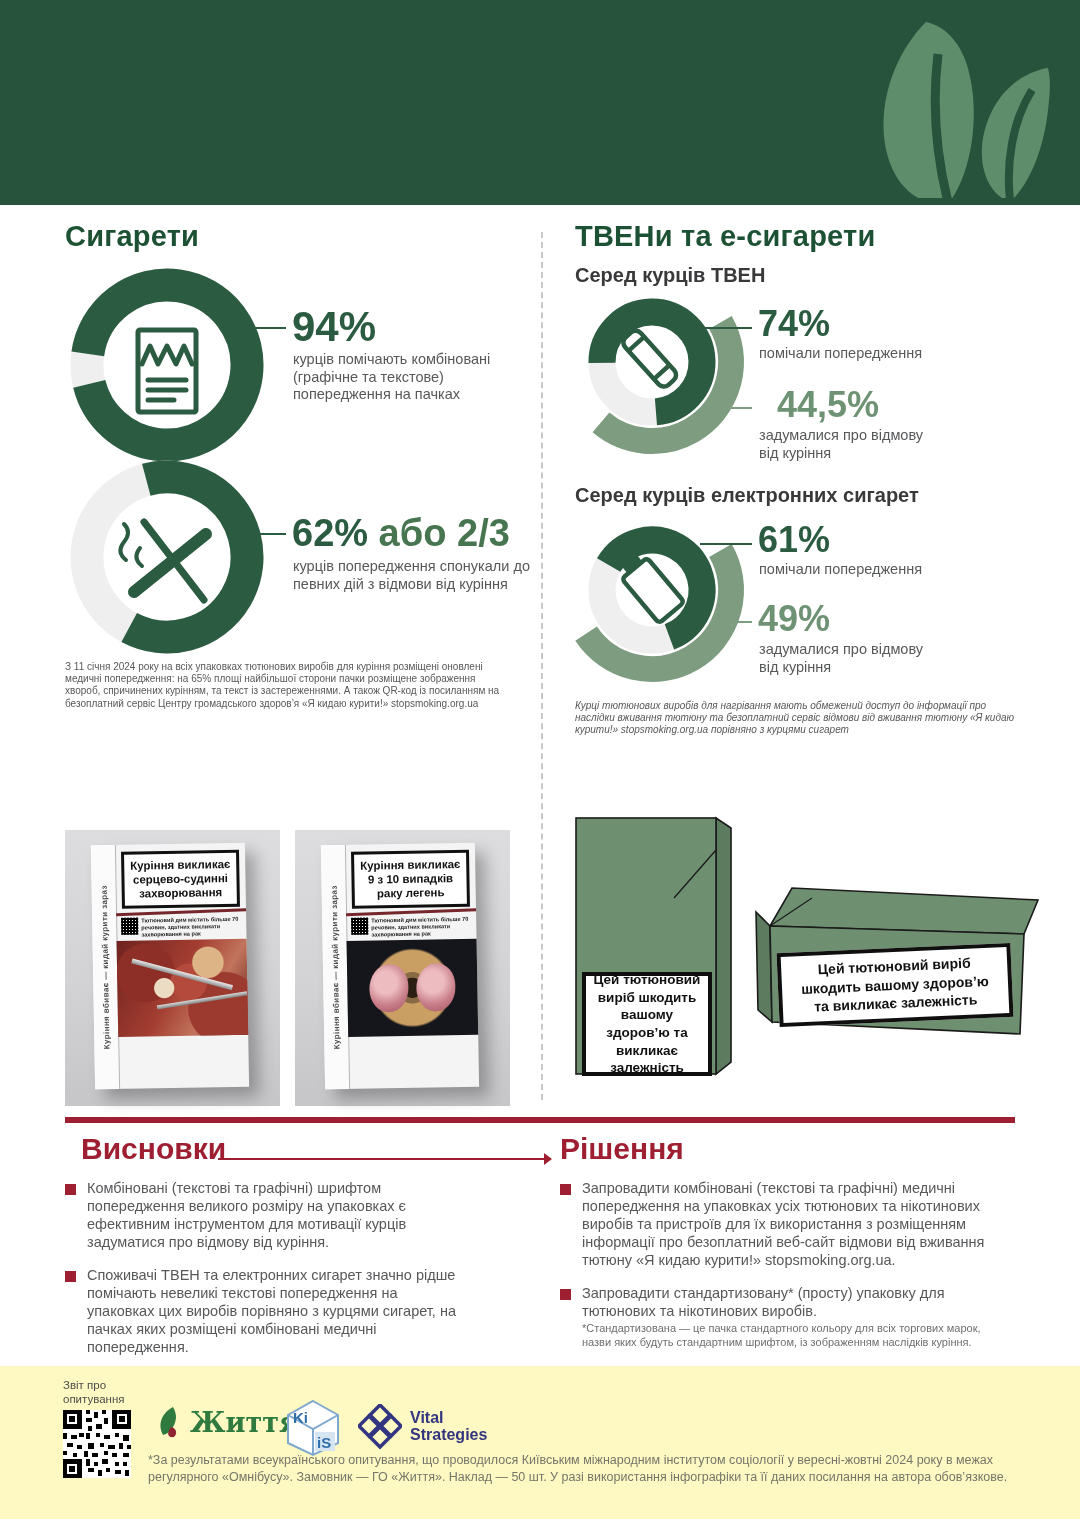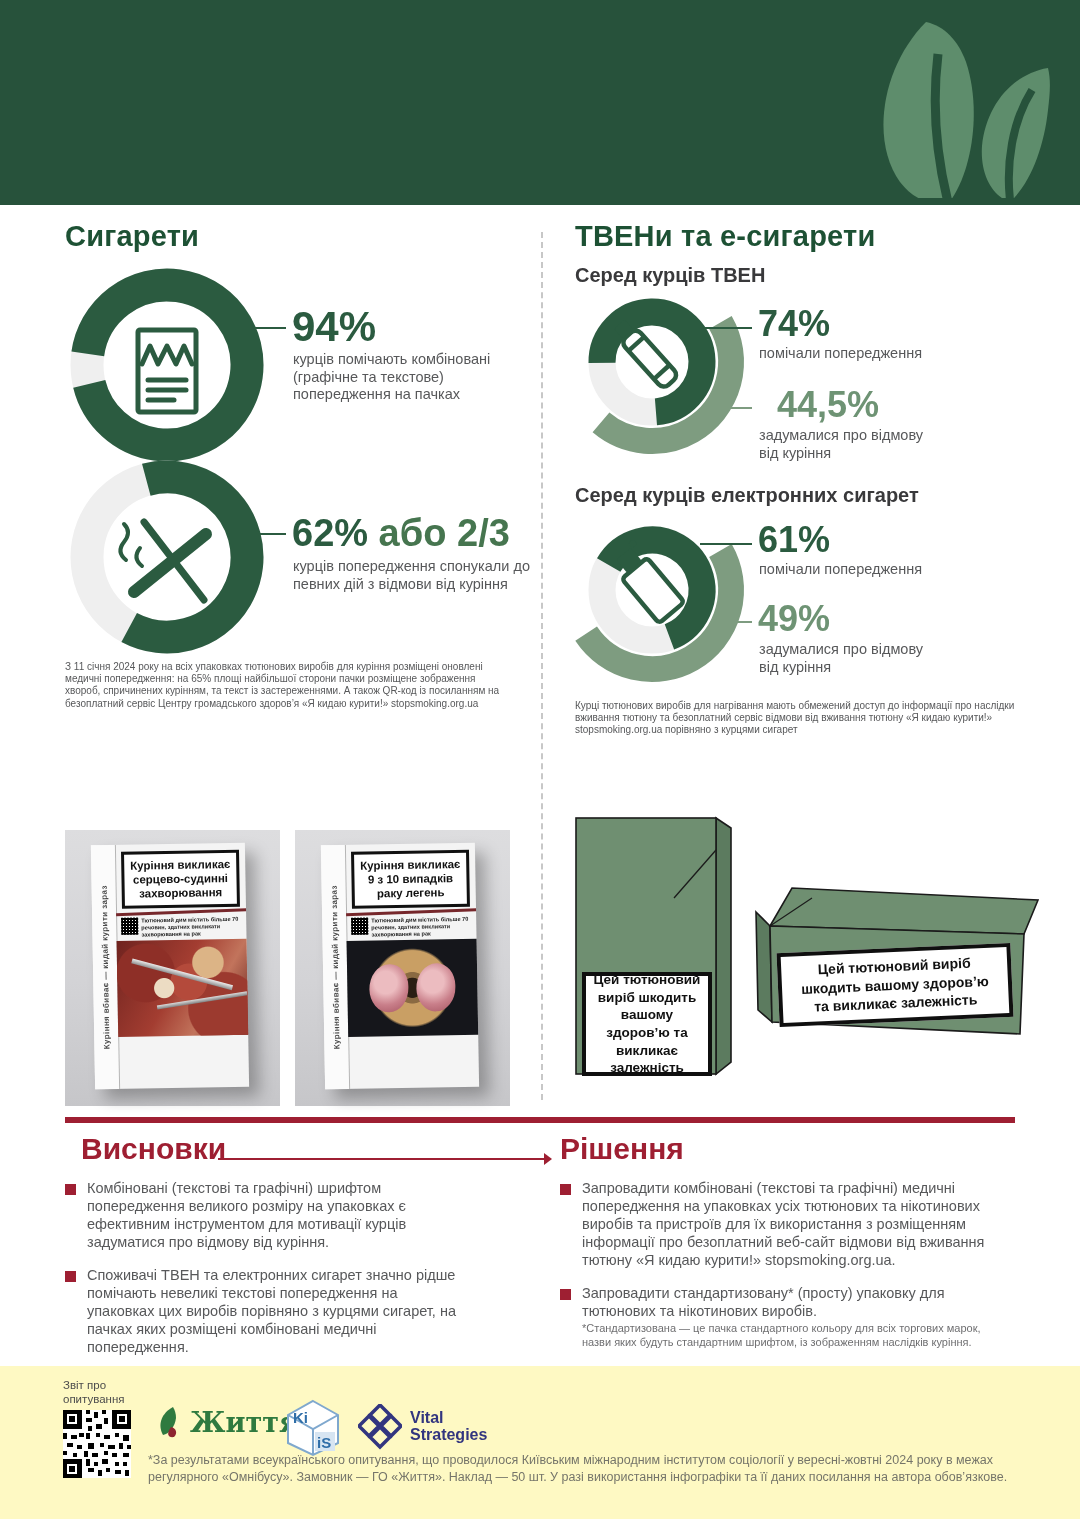--- a/index.html
+++ b/index.html
@@ -209,21 +209,21 @@
       <circle cx="107" cy="46" r="3.5" fill="#2B5B40" stroke="none"></circle>
     </g>
   </svg>
   <div class="conn" style="left:700px;top:543px;width:52px;"></div>
   <div class="abs num-mid" style="left:758px;top:522px;">61%</div>
   <div class="abs desc" style="left:759px;top:561px;width:220px;">помічали попередження</div>
   <div class="conn" style="left:726px;top:621px;width:26px;background:#7E9C80;"></div>
   <div class="abs num-sage" style="left:758px;top:601px;">49%</div>
   <div class="abs desc" style="left:759px;top:641px;width:180px;">задумалися про відмову від куріння</div>
 
-  <div class="abs para" style="left:575px;top:700px;width:445px;">Курці тютюнових виробів для нагрівання мають обмежений доступ до інформації про наслідки вживання тютюну та безоплатний сервіс відмови від вживання тютюну «Я кидаю курити!» stopsmoking.org.ua порівняно з курцями сигарет</div>
+  <div class="abs para" style="left:575px;top:700px;width:445px;font-style:italic;">Курці тютюнових виробів для нагрівання мають обмежений доступ до інформації про наслідки вживання тютюну та безоплатний сервіс відмови від вживання тютюну «Я кидаю курити!» stopsmoking.org.ua порівняно з курцями сигарет</div>
 
   <div class="abs" style="left:570px;top:812px;width:170px;height:278px;">
     <svg width="170" height="278" viewBox="0 0 170 278">
       <polygon points="146,6 161,16 161,250 146,262" fill="#5C7B5F" stroke="#1b1b1b" stroke-width="1.6"></polygon>
       <rect x="6" y="6" width="140" height="256" fill="#6F8F71" stroke="#1b1b1b" stroke-width="1.6"></rect>
       <line x1="146" y1="38" x2="104" y2="86" stroke="#1b1b1b" stroke-width="1.4"></line>
     </svg>
     <div class="gpack-label" style="left:12px;top:160px;width:118px;height:92px;font-size:13.5px;line-height:1.3;padding:2px;">Цей тютюновий виріб шкодить вашому здоров’ю та викликає залежність</div>
   </div>
 

